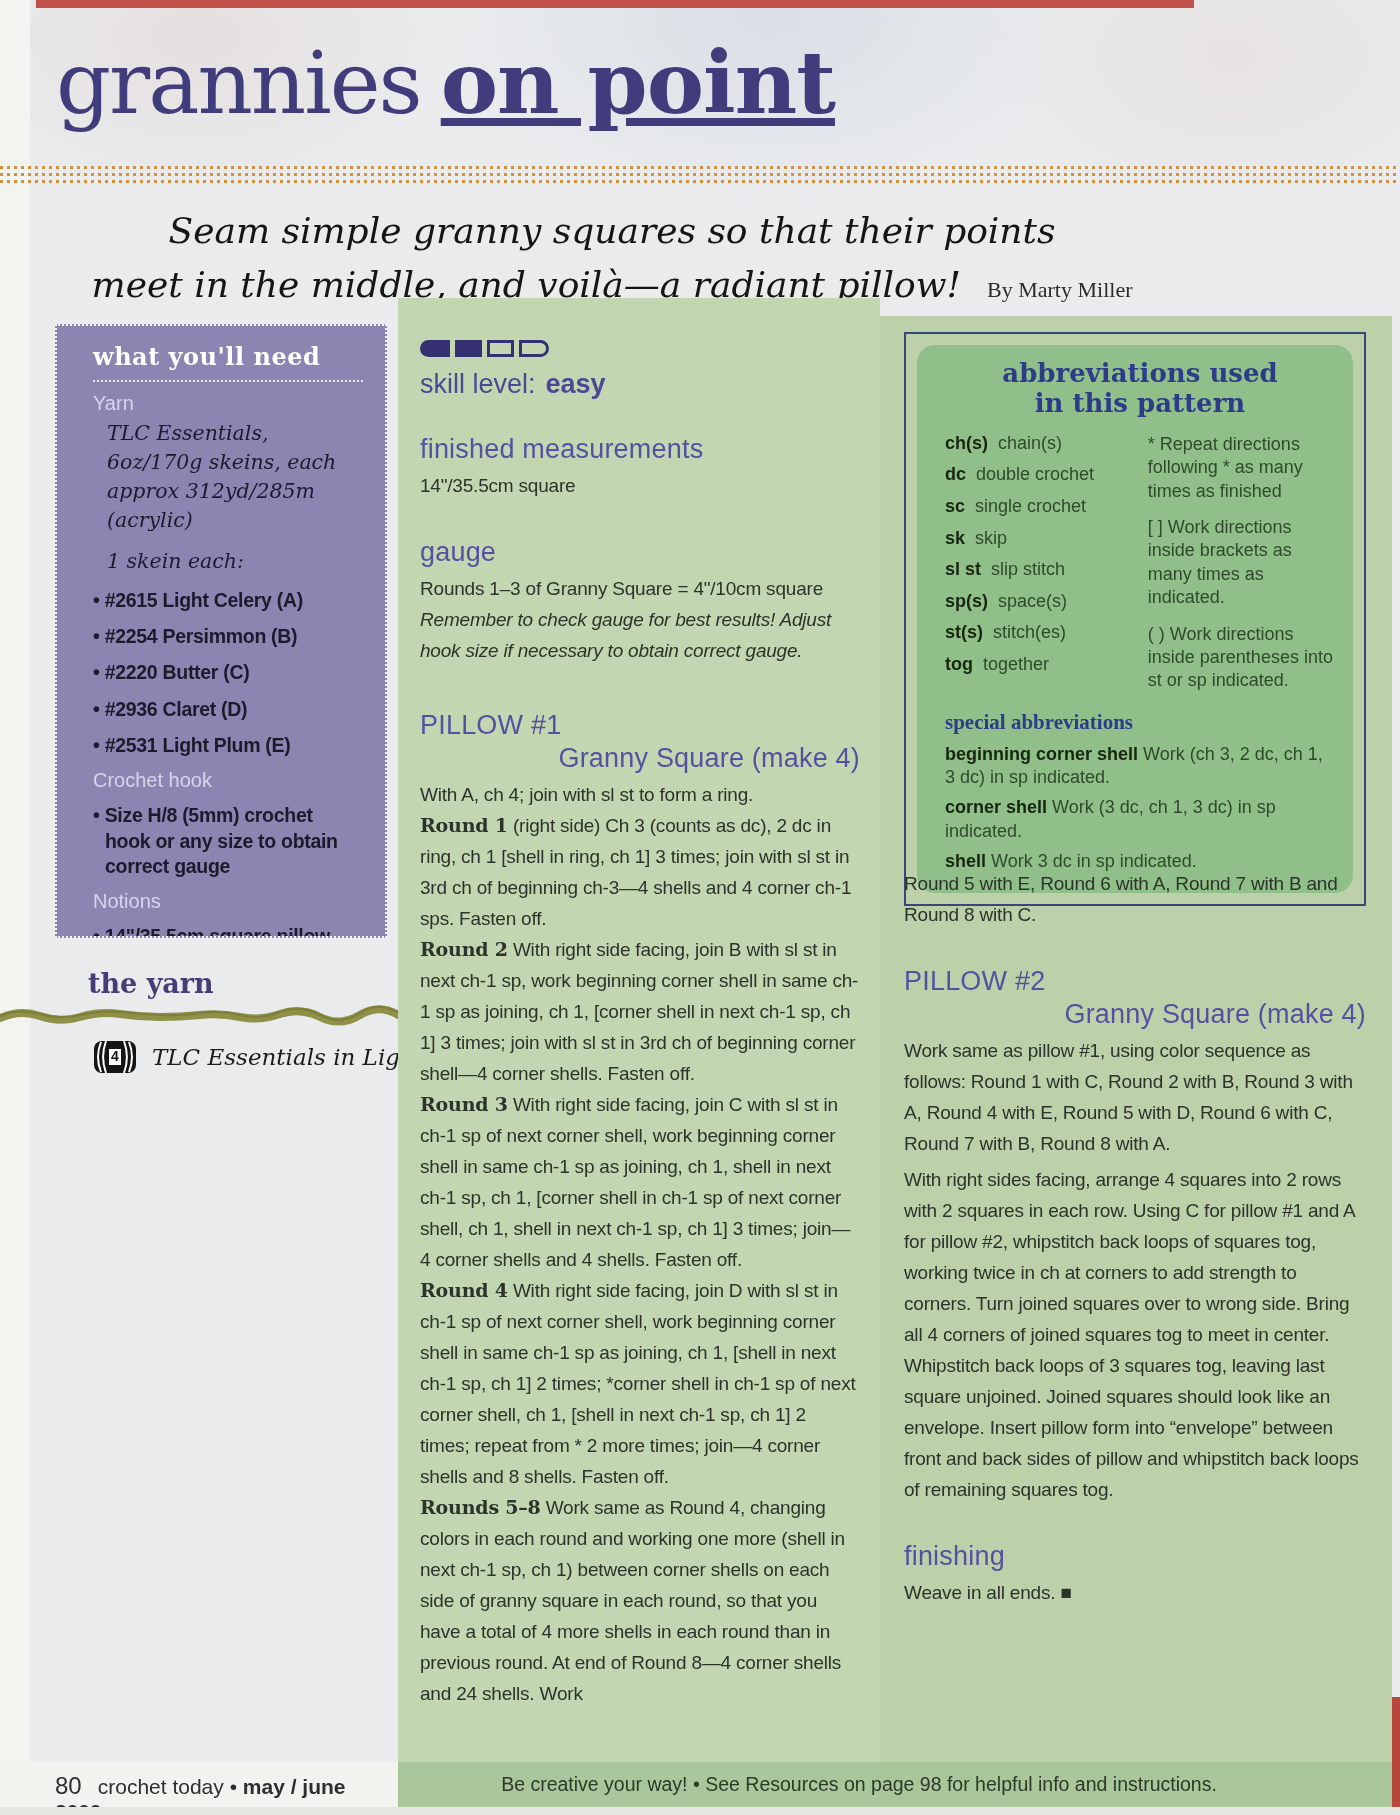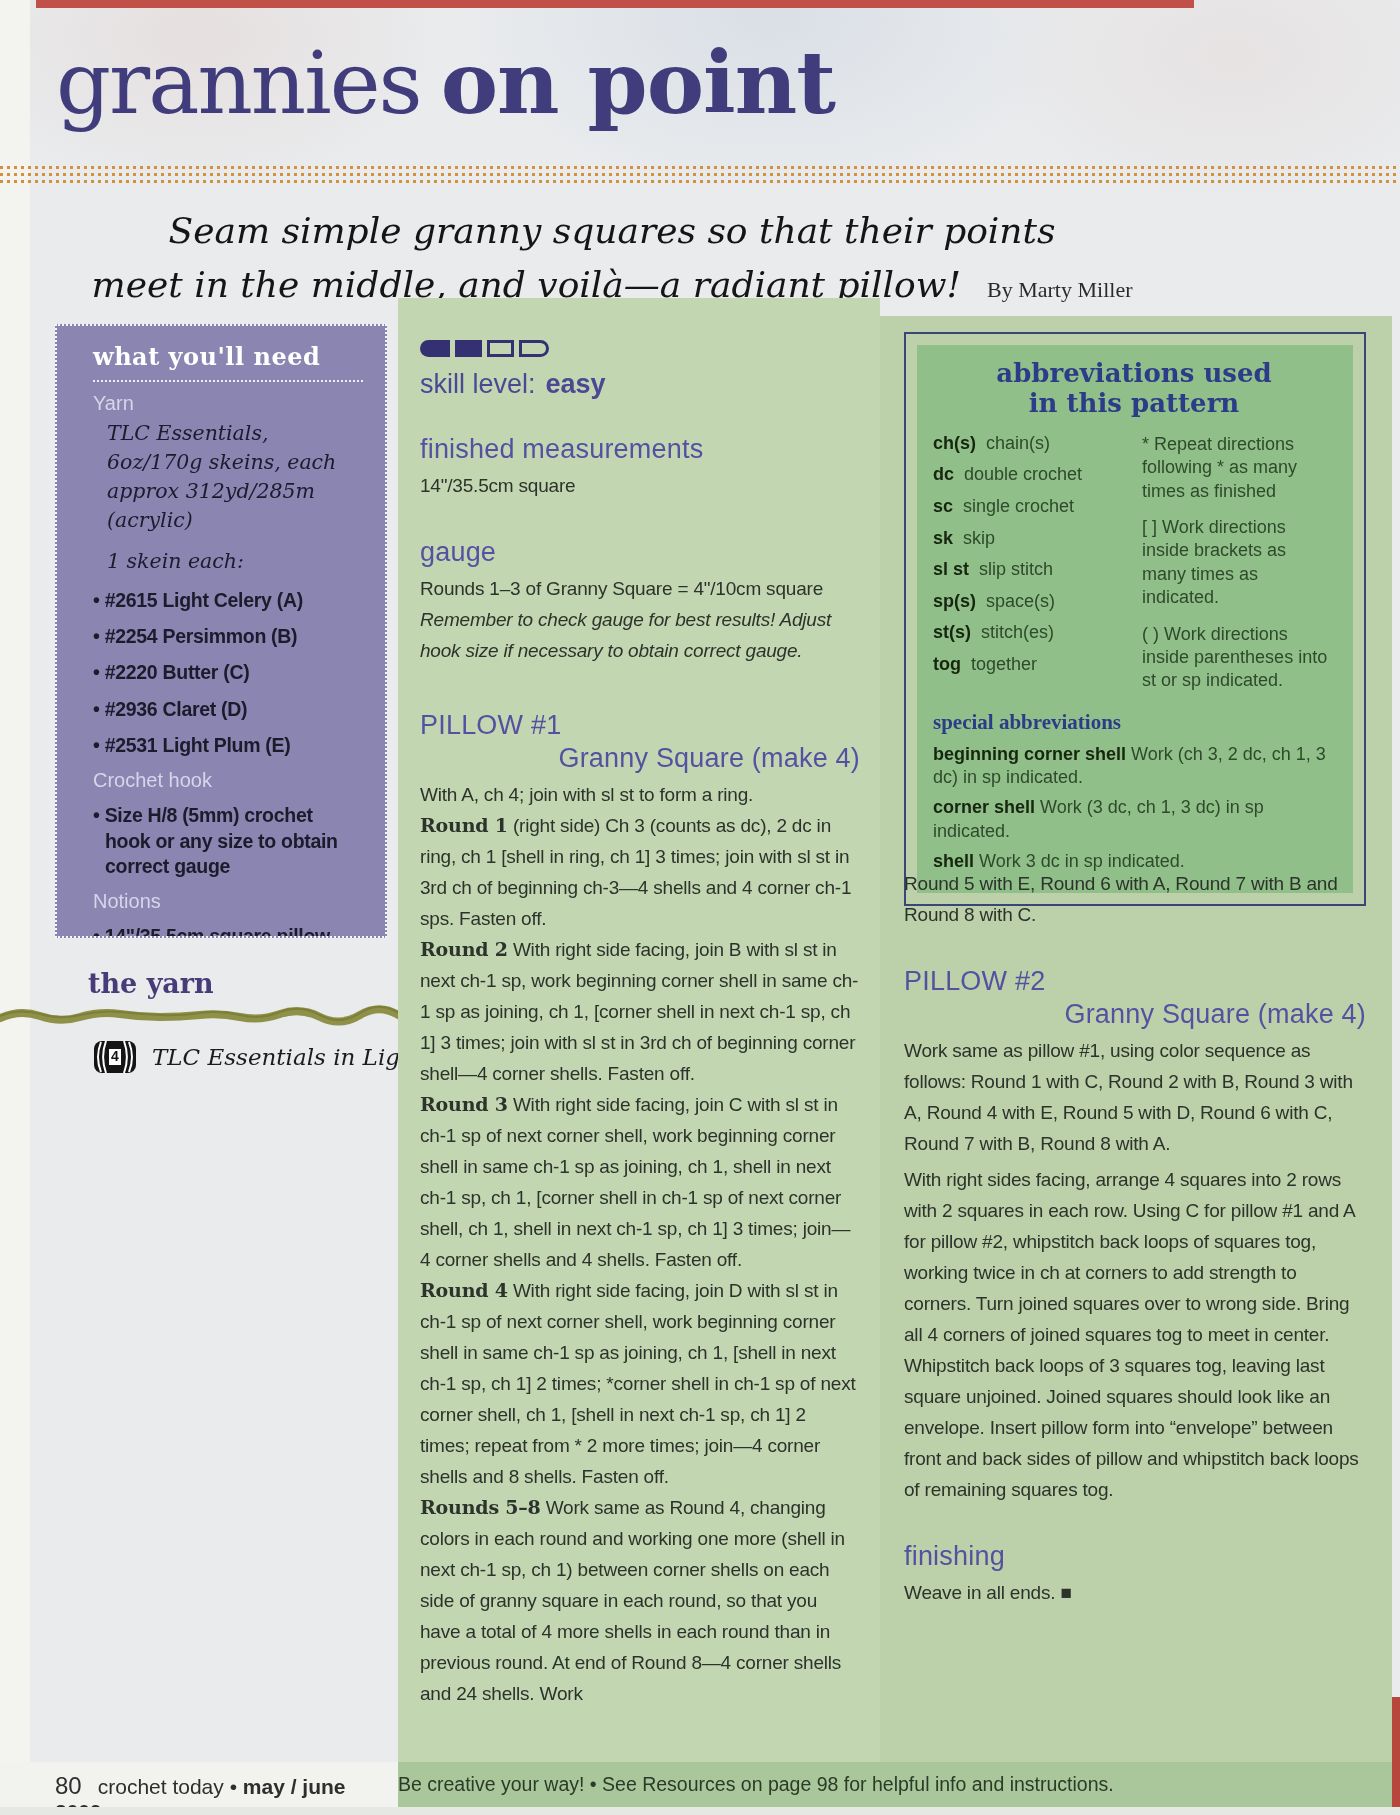--- a/index.html
+++ b/index.html
@@ -13,21 +13,21 @@
       #e9ebed;
   }
   .left-edge{position:absolute;left:0;top:0;width:30px;height:100%;background:#f3f3f0;}
   .top-red{position:absolute;left:36px;top:0;width:1158px;height:8px;background:#c05048;}
   .right-red{position:absolute;left:1392px;top:1697px;width:8px;height:110px;background:#b7473d;}
   .bottom-strip{position:absolute;left:0;top:1807px;width:1400px;height:8px;background:#e6e8e3;}
 
   
   .title{position:absolute;left:56px;top:40px;margin:0;font-family:"DejaVu Serif",serif;
     color:#413d7c;font-size:86px;line-height:1;letter-spacing:-2px;font-weight:400;}
-  .title .t-bold{font-weight:700;margin-left:20px;letter-spacing:-1px;}
+  .title .t-bold{font-weight:700;margin-left:20px;letter-spacing:-1px;text-decoration:underline;}
   .dotted-rule{position:absolute;left:0;top:166px;width:1400px;display:flex;flex-direction:column;gap:4px;}
   .dotted-rule div{height:3px;background:repeating-linear-gradient(90deg,#d5903b 0 3px,transparent 3px 7px);}
 
   .subtitle{position:absolute;left:62px;top:204px;width:1100px;margin:0;
     font-family:"DejaVu Serif",serif;font-style:italic;font-size:36px;line-height:1.5;color:#151515;text-align:center;}
   .byline{font-style:normal;font-family:"Liberation Serif",serif;font-size:22px;color:#2b2b2b;margin-left:26px;}
 
   
   .sidebar{position:absolute;left:55px;top:324px;width:332px;height:614px;box-sizing:border-box;
     background:#8b85b2;border:2px dotted #f7f5fc;padding:16px 22px 0 36px;overflow:hidden;}
@@ -68,21 +68,21 @@
   .h-purple{margin:0;font-weight:400;font-size:27px;color:#5551a1;letter-spacing:0.2px;}
   .skill{margin-top:12px;font-size:27px;color:#4b4894;}
   .skill b{margin-left:10px;}
   .mt34{margin-top:34px;} .mt36{margin-top:36px;} .mt44{margin-top:44px;} .mt2{margin-top:2px;text-align:right;}
   .body{margin:0;font-size:19px;line-height:31px;letter-spacing:-0.2px;color:#2c332b;}
   .body.pad-top{margin-top:5px;}
   .rl{font-family:"DejaVu Serif",serif;font-weight:700;font-size:19px;}
 
   
   .abbr{margin:16px 26px 0 24px;border:2px solid #3a4677;padding:11px;}
-  .abbr-inner{background:#90bf8a;padding:14px 18px 12px 16px;}
+  .abbr-inner{background:#90bf8a;padding:14px 18px 12px 28px;border-radius:18px;}
   .abbr h4{margin:0;text-align:center;font-family:"DejaVu Serif",serif;font-weight:700;
     font-size:26px;line-height:1.15;color:#2c3c88;}
   .abbr-cols{display:flex;margin-top:14px;}
   .abbr-terms{width:52%;}
   .trow{margin-bottom:10px;font-size:18px;color:#2f4a2b;line-height:1.2;}
   .trow b{color:#17260f;}
   .trow span{margin-left:10px;}
   .abbr-syms{width:48%;}
   .abbr-syms p{margin:0 0 13px 0;font-size:18px;line-height:1.3;color:#2f4a2b;}
   .abbr h5{margin:4px 0 8px 0;text-align:left;font-family:Liberation Serif, serif;font-weight:700;
@@ -91,21 +91,21 @@
   .sp-line b{color:#17260f;}
 
   .rightcol{position:absolute;left:904px;top:868px;width:462px;}
 
   
   .footer-left{position:absolute;left:0;top:1762px;width:398px;height:45px;background:#f2f2ee;
     box-sizing:border-box;padding:10px 0 0 55px;font-size:21px;color:#2e2e2e;}
   .footer-left .pn{font-size:24px;margin-right:16px;}
   .footer-left .iss{font-weight:700;}
   .footer-right{position:absolute;left:398px;top:1762px;width:1002px;height:45px;background:#a9c79b;
-    box-sizing:border-box;padding:11px 80px 0 0;text-align:left;font-size:19.5px;color:#2c3a28;}
+    box-sizing:border-box;padding:11px 80px 0 0;text-align:center;font-size:19.5px;color:#2c3a28;}
 </style>
 </head>
 <body>
 
 <div class="page">
   <div class="left-edge"></div>
   <div class="top-red"></div>
 
   <h1 class="title"><span class="t-light">grannies</span><span class="t-bold">on point</span></h1>
 

